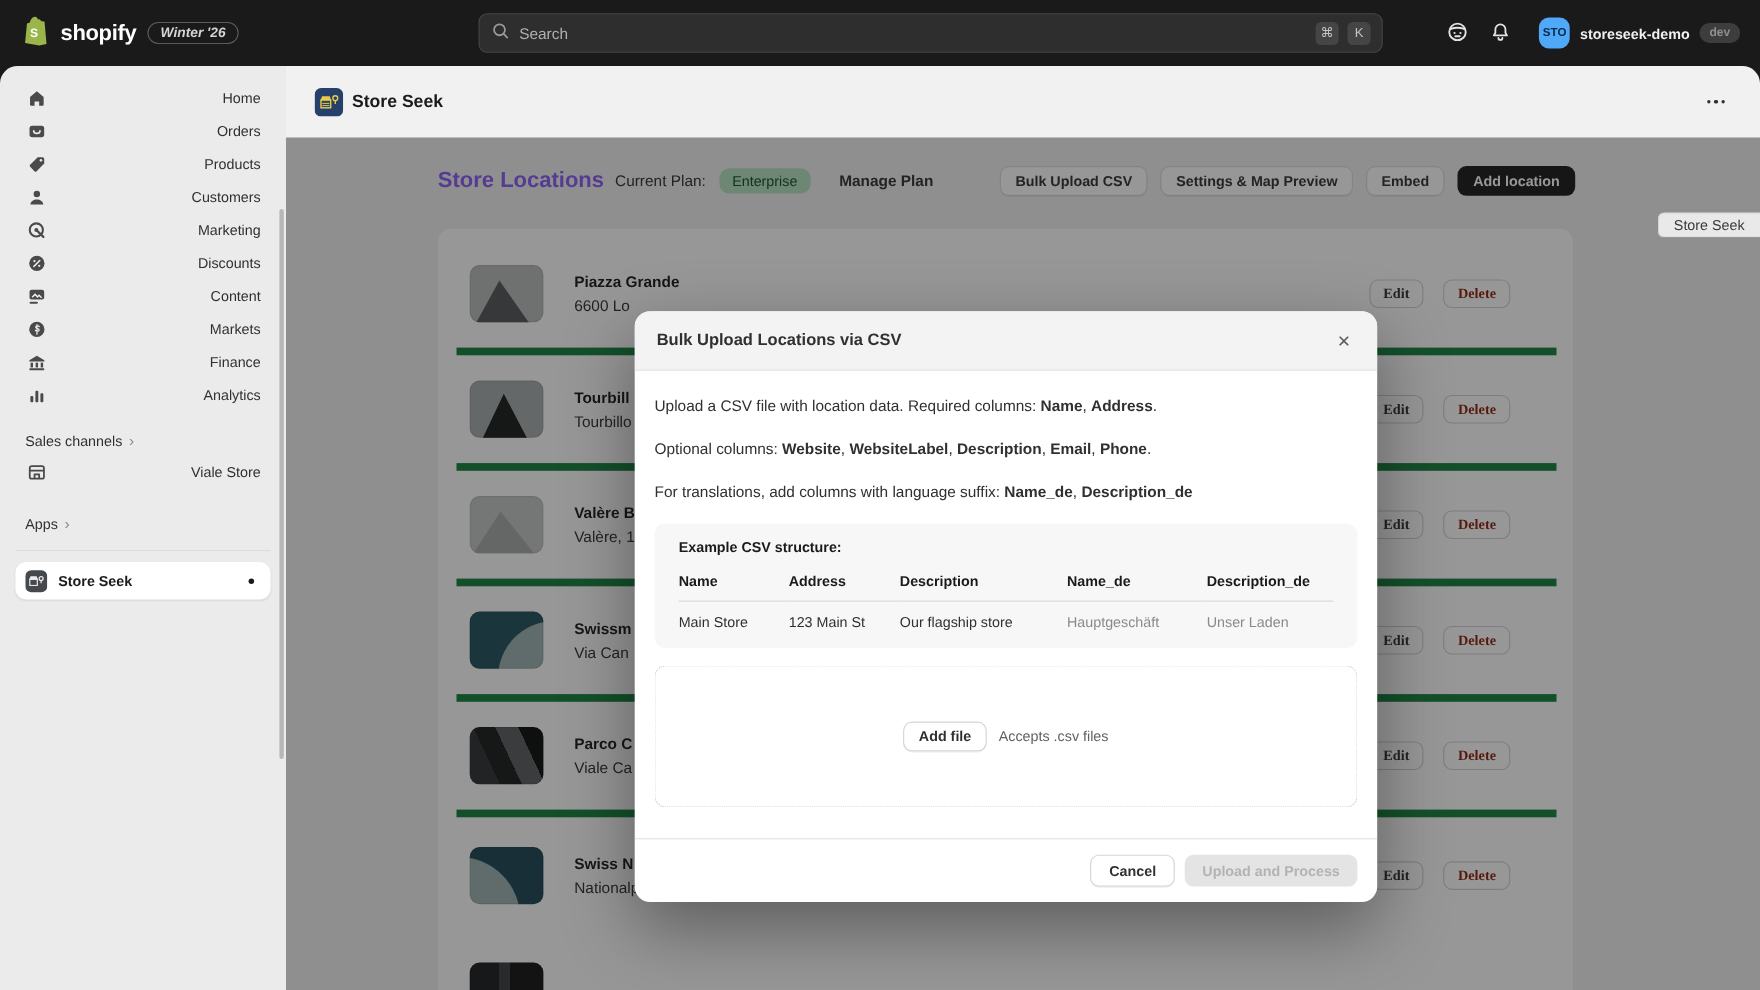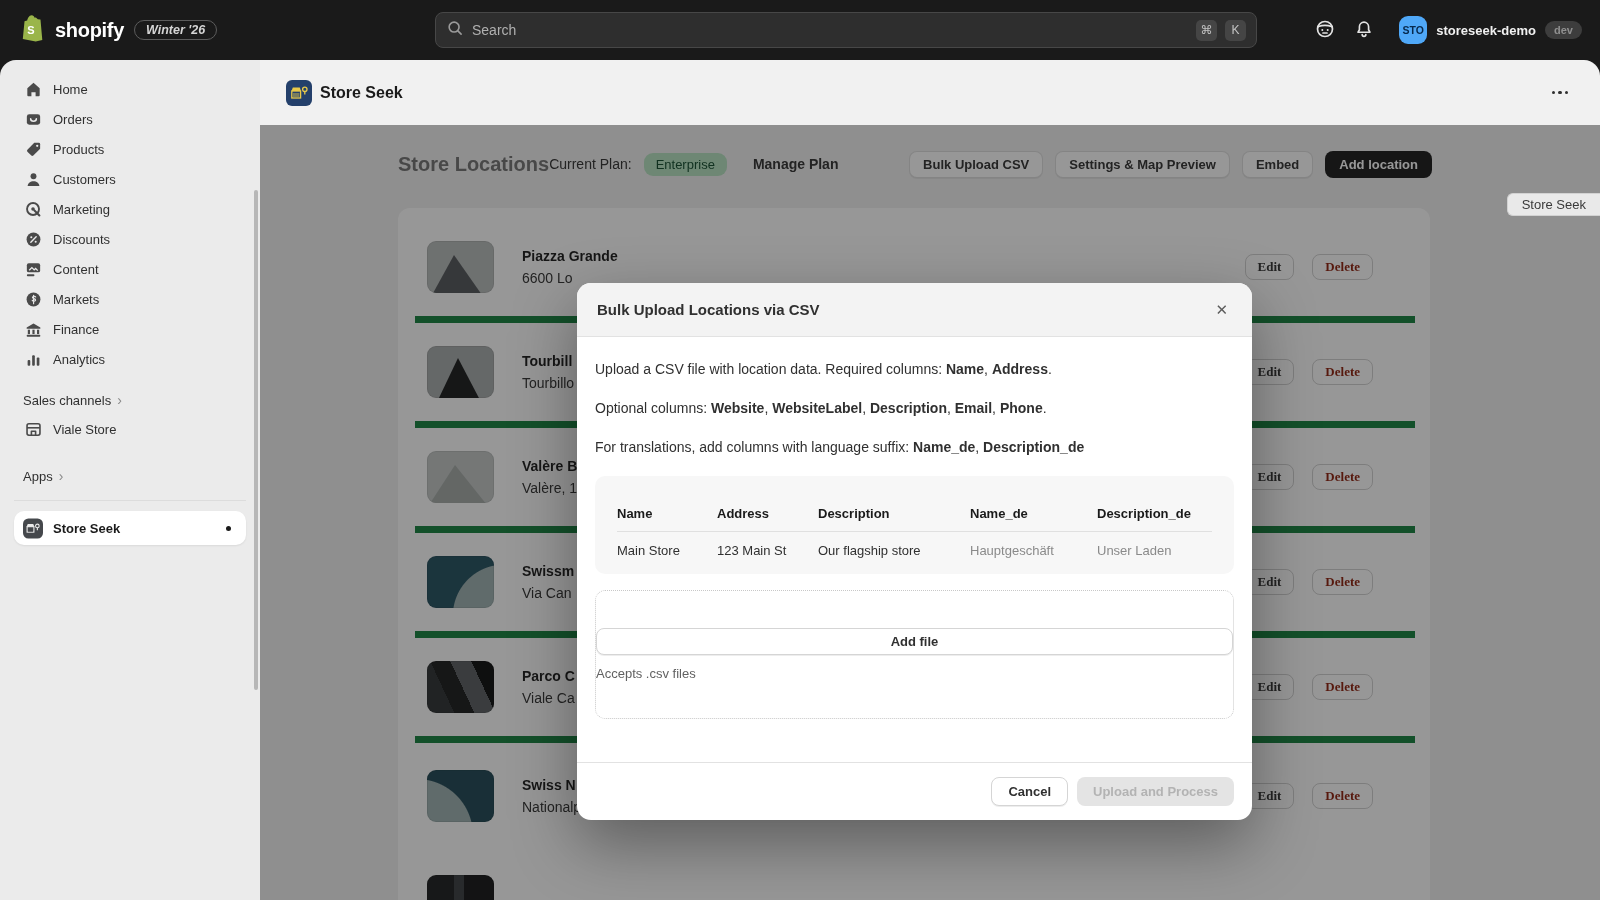--- a/index.html
+++ b/index.html
@@ -16,40 +16,40 @@
   .kbd { width:21px; height:21px; background:#454545; border-radius:5px; color:#c4c4c4; font-size:12px; display:flex; align-items:center; justify-content:center; }
   .top-right { position:absolute; right:18px; top:0; height:60px; display:flex; align-items:center; gap:16px; }
   .icon-btn { background:none; border:none; cursor:pointer; display:flex; align-items:center; }
   .account { display:flex; align-items:center; gap:9px; margin-left:8px; }
   .avatar { width:28px; height:28px; border-radius:9px; background:#4fa8f8; color:#07294d; font-size:10.5px; font-weight:700; display:flex; align-items:center; justify-content:center; }
   .store-name { color:#f1f1f1; font-size:13px; font-weight:700; }
   .env-pill { background:#3d3d3d; color:#8f8f8f; font-size:11px; font-weight:700; padding:3px 9px; border-radius:10px; }
 
   
   .sidebar { position:absolute; left:0; top:60px; width:260px; bottom:0; background:#ebebeb; border-radius:16px 0 0 0; padding-top:14px; }
-  .nav-item { margin:0 14px; height:30px; border-radius:8px; display:flex; align-items:center; gap:10px; padding:0 9px; font-size:13px; color:#303030; cursor:pointer; }
+  .nav-item { margin:0 14px; height:30px; border-radius:8px; display:flex; align-items:center; gap:10px; padding:0 9px; font-size:13px; color:#303030; cursor:pointer;justify-content:space-between; }
   .nav-icon { width:20px; height:20px; display:flex; align-items:center; justify-content:center; flex:none; }
   .section-head { margin:12px 14px 0; height:28px; display:flex; align-items:center; gap:6px; padding:0 9px; font-size:13px; color:#303030; cursor:pointer; }
   .chev { color:#8a8a8a; font-size:14px; }
   .divider { margin:10px 14px; border-top:1px solid #dcdcdc; }
   .nav-selected { margin:0 14px; height:34px; background:#fff; border-radius:10px; box-shadow:0 1px 2px rgba(0,0,0,.08); display:flex; align-items:center; gap:10px; padding:0 9px; font-size:13px; font-weight:700; color:#1a1a1a; cursor:pointer; }
   .dot { width:5px; height:5px; border-radius:50%; background:#1a1a1a; margin-left:auto; margin-right:6px; }
   .scrollbar { position:absolute; right:2px; top:130px; width:4px; height:500px; border-radius:2px; background:rgba(0,0,0,.22); }
 
   
   .main { position:absolute; left:260px; top:60px; right:0; bottom:0; background:#f1f1f1; border-radius:0 16px 0 0; }
   .app-header { height:65px; display:flex; align-items:center; padding:0 26px; }
   .app-icon { width:26px; height:26px; border-radius:6px; flex:none; }
   .app-title { font-size:16px; font-weight:700; color:#1a1a1a; margin-left:8px; }
   .overflow { margin-left:auto; display:flex; gap:3px; background:none; border:none; cursor:pointer; padding:6px; }
   .overflow i { width:3.5px; height:3.5px; border-radius:50%; background:#303030; }
 
   .page-row { position:absolute; left:138px; right:168px; top:90px; height:28px; display:flex; align-items:center; }
-  .page-title { font-size:20px; font-weight:700; color:#737373; }
-  .plan-label { font-size:14px; }
+  .page-title { font-size:20px; font-weight:700; color:#8b5cf6; }
+  .plan-label { font-size:14px; margin-left:10px; }
   .plan-badge { margin-left:12px; background:#b6e2c1; color:#114b2c; font-size:13px; padding:4px 12px; border-radius:9px; }
   .manage-plan { margin-left:26px; font-size:14px; font-weight:700; color:#303030; background:none; border:none; cursor:pointer; }
   .hdr-actions { margin-left:auto; display:flex; gap:12px; }
   .btn-light { background:#fff; border:1px solid rgba(0,0,0,.13); box-shadow:0 1px 0 rgba(0,0,0,.06); border-radius:8px; padding:5px 13px; font-size:13px; font-weight:700; color:#303030; cursor:pointer; font-family:inherit; }
   .btn-dark { background:#1a1a1a; border:none; border-radius:8px; padding:6px 14px; font-size:13px; font-weight:700; color:#fff; cursor:pointer; font-family:inherit; }
 
   .card { position:absolute; left:138px; top:148px; width:1032px; bottom:-20px; background:#fff; border-radius:12px 12px 0 0; overflow:hidden; padding-top:10px; }
   .loc-row { margin:0 15px 0 17px; height:105px; display:flex; align-items:center; gap:28px; padding-left:12px; border-bottom:7px solid #15803d; }
   .loc-row:last-child { border-bottom:none; }
   .thumb { width:67px; height:52px; border-radius:9px; flex:none; position:relative; overflow:hidden; box-shadow:inset 0 0 0 1px rgba(0,0,0,.07); }
@@ -80,21 +80,21 @@
   .m-body p { line-height:20px; margin-bottom:19px; }
   .m-body b { font-weight:700; }
   .example { background:#f7f7f7; border-radius:10px; padding:14px 22px 16px; margin-top:3px; }
   .ex-label { font-size:13px; font-weight:700; color:#1a1a1a; }
   table.csv { width:100%; border-collapse:collapse; margin-top:4px; table-layout:fixed; }
   table.csv col:nth-child(1){width:100px;} table.csv col:nth-child(2){width:101px;}
   table.csv col:nth-child(3){width:152px;} table.csv col:nth-child(4){width:127px;}
   table.csv th { text-align:left; font-size:13px; font-weight:700; color:#1a1a1a; padding:12px 0 10px; border-bottom:1px solid #e0e0e0; }
   table.csv td { font-size:13px; color:#303030; padding-top:11px; }
   table.csv td.muted { color:#8a8a8a; }
-  .dropzone { margin-top:16px; height:129px; border:1.5px dotted #c8c8c8; border-radius:10px; display:flex; flex-direction:column; justify-content:center; gap:11px; }
+  .dropzone { margin-top:16px; height:129px; border:1.5px dotted #c8c8c8; border-radius:10px; display:flex; flex-direction:row; align-items:center; justify-content:center; gap:11px; }
   .btn-addfile { background:#fff; border:1px solid #d5d5d5; box-shadow:0 1px 0 rgba(0,0,0,.07); border-radius:8px; padding:5px 13px; font-size:13px; font-weight:700; color:#303030; cursor:pointer; font-family:inherit; }
   .drop-hint { font-size:13px; color:#616161; }
   .m-foot { margin-top:auto; border-top:1px solid #e2e2e2; height:58px; flex:none; display:flex; align-items:center; justify-content:flex-end; gap:9px; padding:0 18px; }
   .btn-cancel { background:#fff; border:1px solid #d5d5d5; box-shadow:0 1px 0 rgba(0,0,0,.07); border-radius:8px; padding:6px 16px; font-size:13px; font-weight:700; color:#303030; cursor:pointer; font-family:inherit; }
   .btn-submit { background:#e4e4e4; border:none; border-radius:8px; padding:7px 16px; font-size:13px; font-weight:700; color:#b3b3b3; cursor:default; font-family:inherit; }
 </style>
 </head>
 <body>
 
 <div class="topbar">
@@ -405,20 +405,21 @@
   <div class="m-head">
     <span class="m-title">Bulk Upload Locations via CSV</span>
     <button class="m-close">✕</button>
   </div>
   <div class="m-body">
     <p><span>Upload a CSV file with location data. Required columns: </span><b>Name</b><span>, </span><b>Address</b><span>.</span></p>
     <p><span>Optional columns: </span><b>Website</b><span>, </span><b>WebsiteLabel</b><span>, </span><b>Description</b><span>, </span><b>Email</b><span>, </span><b>Phone</b><span>.</span></p>
     <p><span>For translations, add columns with language suffix: </span><b>Name_de</b><span>, </span><b>Description_de</b></p>
 
     <div class="example">
+      <div class="ex-label">Example CSV structure:</div>
       <table class="csv">
         <colgroup>
             <col>
             <col>
             <col>
             <col>
             <col>
           </colgroup>
         <thead>
             <tr id="csv-head">

